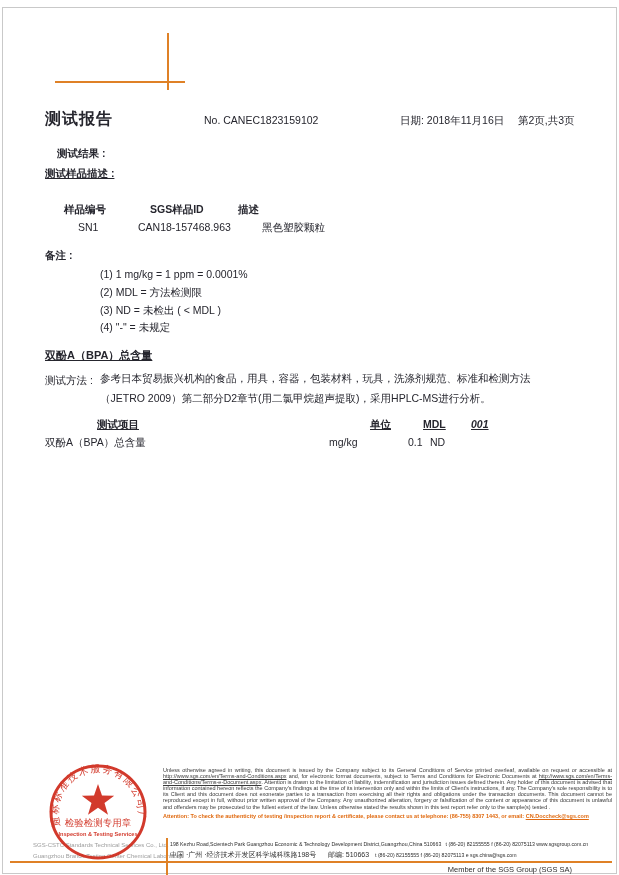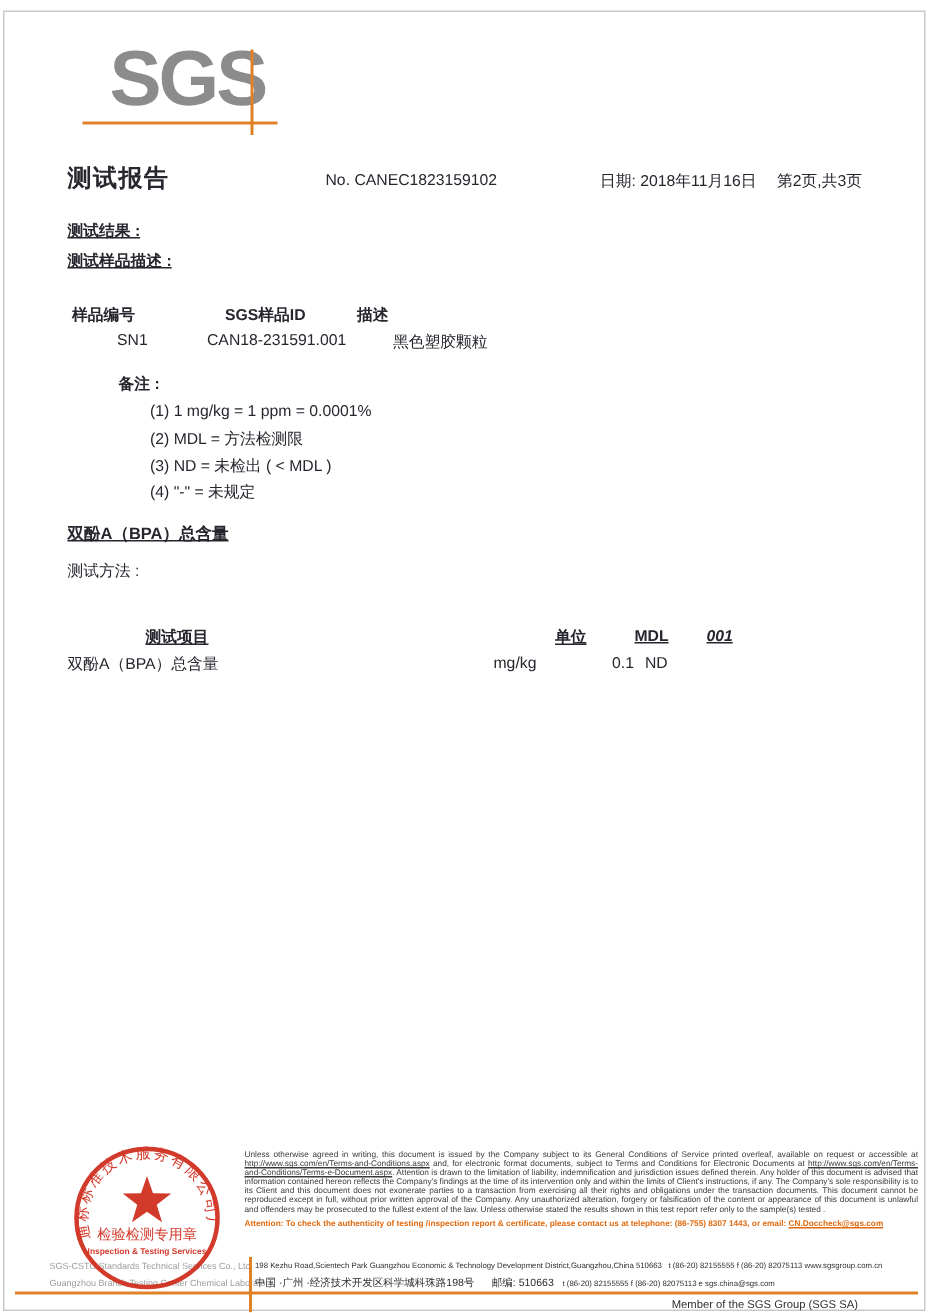--- a/index.html
+++ b/index.html
@@ -36,47 +36,47 @@
   .foot-vline{background:#df8126;width:2px;}
   .member{font-size:7.5px;color:#2e2e2e;}
   .stamp{opacity:0.92;}
 </style>
 </head>
 <body>
 
 <div class="page">
   <div class="frame"></div>
 
-  <div class="abs logo-text" style="left:73px;top:27px;">SGS</div>
   <div class="abs logo-hline" style="left:55px;top:81px;width:130px;"></div>
   <div class="abs logo-vline" style="left:167px;top:33px;height:57px;"></div>
 
   <div class="abs title" style="left:45px;top:109px;">测试报告</div>
-  <div class="abs h-meta" style="left:217px;top:114px;">No. CANEC1823159102</div>
+  <div class="abs h-meta" style="left:204px;top:114px;">No. CANEC1823159102</div>
   <div class="abs h-meta" style="left:380px;top:114px;margin-left:20px;">日期: 2018年11月16日</div>
   <div class="abs h-meta" style="left:518px;top:114px;">第2页,共3页</div>
 
-  <div class="abs lbl" style="left:45px;top:147px;text-decoration:underline;">测试结果 :</div>
+  <div class="abs lbl" style="left:57px;top:147px;">测试结果 :</div>
   <div class="abs lbl lbl-u" style="left:45px;top:167px;">测试样品描述 :</div>
 
-  <div class="abs th" style="left:48px;top:203px;">样品编号</div>
+  <div class="abs th" style="left:64px;top:203px;">样品编号</div>
   <div class="abs th" style="left:150px;top:203px;">SGS样品ID</div>
   <div class="abs th" style="left:238px;top:203px;">描述</div>
   <div class="abs txt" style="left:78px;top:221px;">SN1</div>
-  <div class="abs txt" style="left:138px;top:221px;">CAN18-231591.001</div>
+  <div class="abs txt" style="left:138px;top:221px;">CAN18-157468.963</div>
   <div class="abs txt" style="left:238px;top:221px;margin-left:24px;">黑色塑胶颗粒</div>
 
-  <div class="abs lbl" style="left:45px;top:249px;margin-left:34px;">备注 :</div>
+  <div class="abs lbl" style="left:45px;top:249px;">备注 :</div>
   <div class="abs txt" style="left:100px;top:268px;">(1) 1 mg/kg = 1 ppm = 0.0001%</div>
   <div class="abs txt" style="left:100px;top:286px;">(2) MDL = 方法检测限</div>
   <div class="abs txt" style="left:100px;top:304px;">(3) ND = 未检出 ( &lt; MDL )</div>
   <div class="abs txt" style="left:100px;top:321px;">(4) "-" = 未规定</div>
 
   <div class="abs lbl lbl-u" style="left:45px;top:348px;font-size:11px;">双酚A（BPA）总含量</div>
   <div class="abs txt" style="left:45px;top:374px;">测试方法 :</div>
+  <div class="abs method" style="left:100px;top:368px;">参考日本贸易振兴机构的食品，用具，容器，包装材料，玩具，洗涤剂规范、标准和检测方法（JETRO 2009）第二部分D2章节(用二氯甲烷超声提取)，采用HPLC-MS进行分析。</div>
 
   <div class="abs th th-u" style="left:57px;top:418px;">测试项目</div>
   <div class="abs th th-u" style="left:330px;top:418px;">单位</div>
   <div class="abs th th-u" style="left:383px;top:418px;">MDL</div>
   <div class="abs th th-u italic" style="left:431px;top:418px;">001</div>
   <div class="abs txt" style="left:45px;top:436px;">双酚A（BPA）总含量</div>
   <div class="abs txt" style="left:329px;top:436px;">mg/kg</div>
   <div class="abs txt" style="left:387px;top:436px;padding-left:21px;">0.1</div>
   <div class="abs txt" style="left:430px;top:436px;">ND</div>
 

